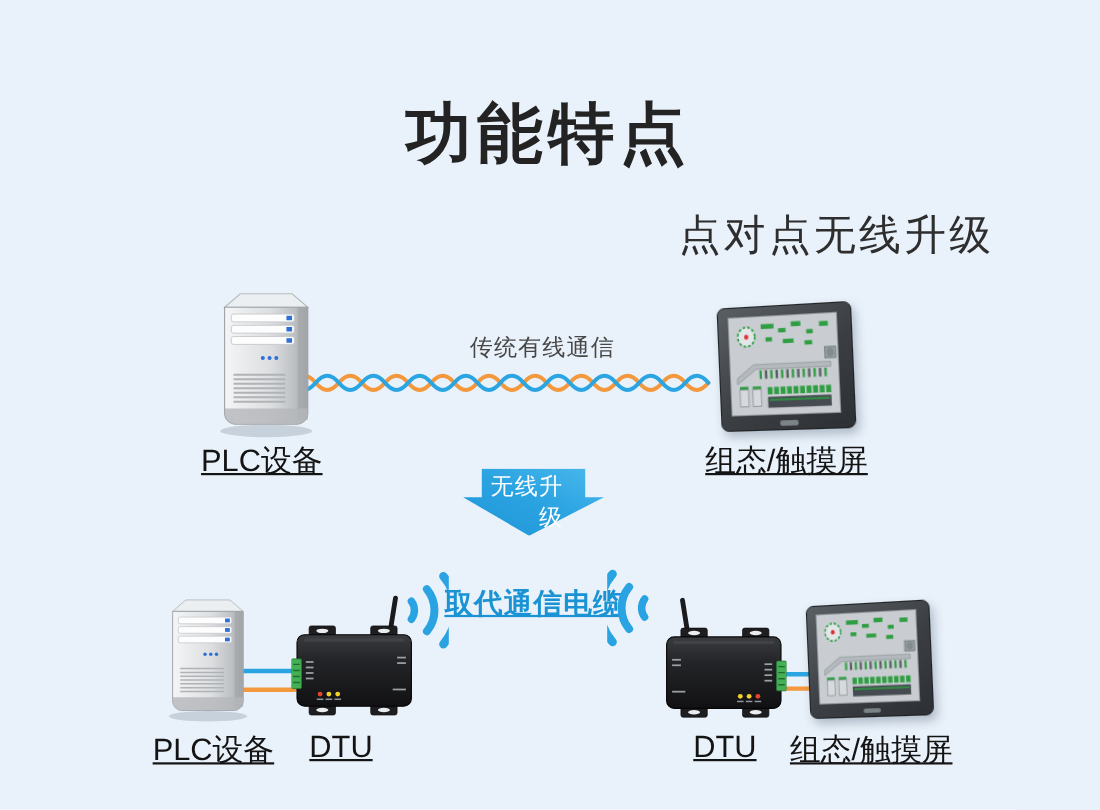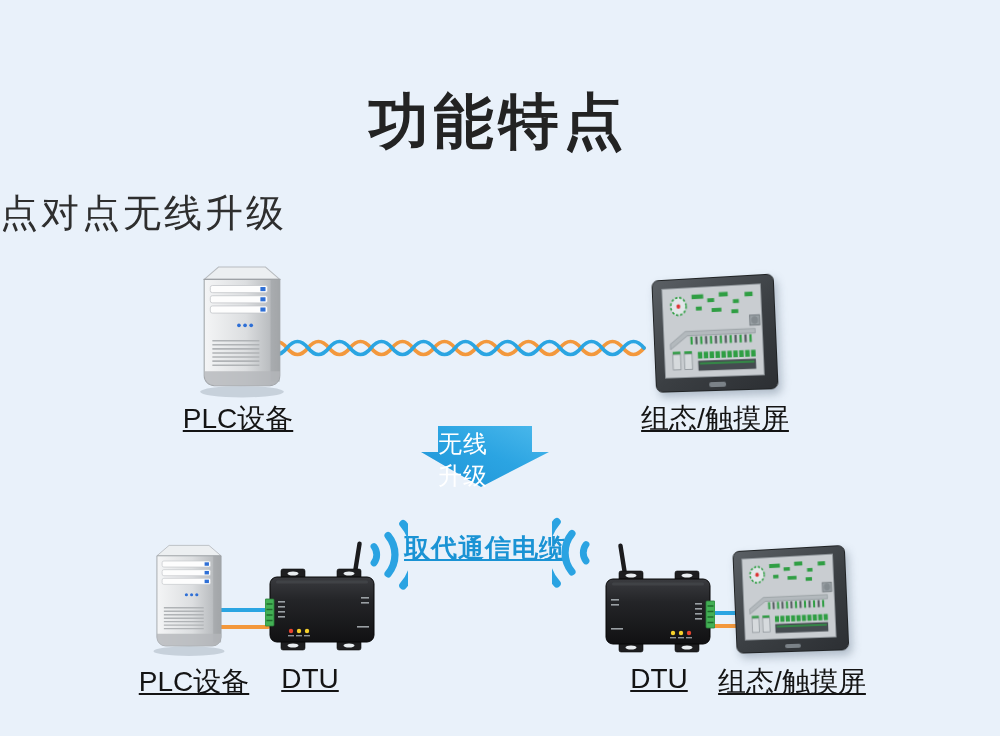--- a/index.html
+++ b/index.html
@@ -10,21 +10,21 @@
     background:#e9f1fa; overflow:hidden;
   }
   .abs{ position:absolute; }
 
   
   .page-title{
     left:0; top:82px; width:997px; text-align:center;
     font-size:60px; font-weight:800; color:#232323; letter-spacing:5px;
   }
   .page-subtitle{
-    left:0; top:188px; width:904px; text-align:left;
+    left:0; top:188px; width:904px; text-align:right;
     font-size:38px; font-weight:400; color:#2e2e2e; letter-spacing:3px;
   }
 
   
   .dev-label{
     text-align:center; font-size:28px; color:#141414; width:170px;text-decoration:underline;
   }
   .wired-label{
     width:240px; text-align:center; font-size:21px; color:#474747; letter-spacing:1px;
   }
@@ -33,22 +33,22 @@
     color:#1a93d4; letter-spacing:1px;text-decoration:underline;
   }
 
   
   .down-arrow{
     left:421px; top:426px; width:128px; height:64px;
     background:linear-gradient(205deg,#4cb9ec 0%,#2ba4e2 45%,#1f93d6 100%);
     clip-path:polygon(17px 0,111px 0,111px 26px,128px 26px,60px 61px,0 26px,17px 26px);
   }
   .down-arrow-label{
-    left:438px; top:428px; width:74px; text-align:left;
-    font-size:24px; color:#ffffff; letter-spacing:1px;
+    left:438px; top:428px; width:74px; text-align:right;
+    font-size:21px; color:#ffffff; letter-spacing:1px;
   }
 
   
   .line{ height:4px; border-radius:2px; z-index:1; }
   .line.blue{ background:#2ba5e2; }
   .line.orange{ background:#f3983c; }
 
   
   .gfx{ z-index:2; }
   .mirror{ transform:scaleX(-1); }
@@ -94,20 +94,21 @@
         <stop offset="1" stop-color="#111113"></stop>
       </linearGradient>
     </defs>
   </svg>
 
   <svg class="abs" style="left:266px;top:336px;z-index:1" width="398" height="24" viewBox="0 0 398 24">
     <path d="M0,12 q10.5,-13 21,0 t21,0 t21,0 t21,0 t21,0 t21,0 t21,0 t21,0 t21,0 t21,0 t21,0 t21,0 t21,0 t21,0 t21,0 t21,0 t21,0 t21,0" fill="none" stroke="#f3983c" stroke-width="3.6" stroke-linecap="round"></path>
     <path d="M0,12 q10.5,13 21,0 t21,0 t21,0 t21,0 t21,0 t21,0 t21,0 t21,0 t21,0 t21,0 t21,0 t21,0 t21,0 t21,0 t21,0 t21,0 t21,0 t21,0" fill="none" stroke="#2ba5e2" stroke-width="3.6" stroke-linecap="round"></path>
   </svg>
 
+  <div class="abs wired-label" style="left:373px;top:302px">传统有线通信</div>
 
   <svg class="abs gfx" style="left:196px;top:263px" width="92" height="137" viewBox="0 0 90 134">
     <ellipse cx="45" cy="126" rx="41" ry="5.5" fill="rgba(110,125,140,0.28)"></ellipse>
     <polygon points="22,4 68,4 82,16 8,16" fill="#eceff1" stroke="#b7bbbf" stroke-width="1"></polygon>
     <path d="M8,16 h74 v94 a10,10 0 0 1 -10,10 h-54 a10,10 0 0 1 -10,-10 z" fill="url(#towerGrad)" stroke="#9ea2a6" stroke-width="1"></path>
     <rect x="73" y="16" width="9" height="100" fill="#a2a5a8" opacity="0.65"></rect>
     <g>
       <rect x="14" y="22" width="56" height="7" rx="2" fill="#fdfdfd" stroke="#c5c8cb" stroke-width="0.8"></rect>
       <rect x="63" y="23.5" width="5" height="4" fill="#2e6fd6"></rect>
       <rect x="14" y="32" width="56" height="7" rx="2" fill="#fdfdfd" stroke="#c5c8cb" stroke-width="0.8"></rect>

